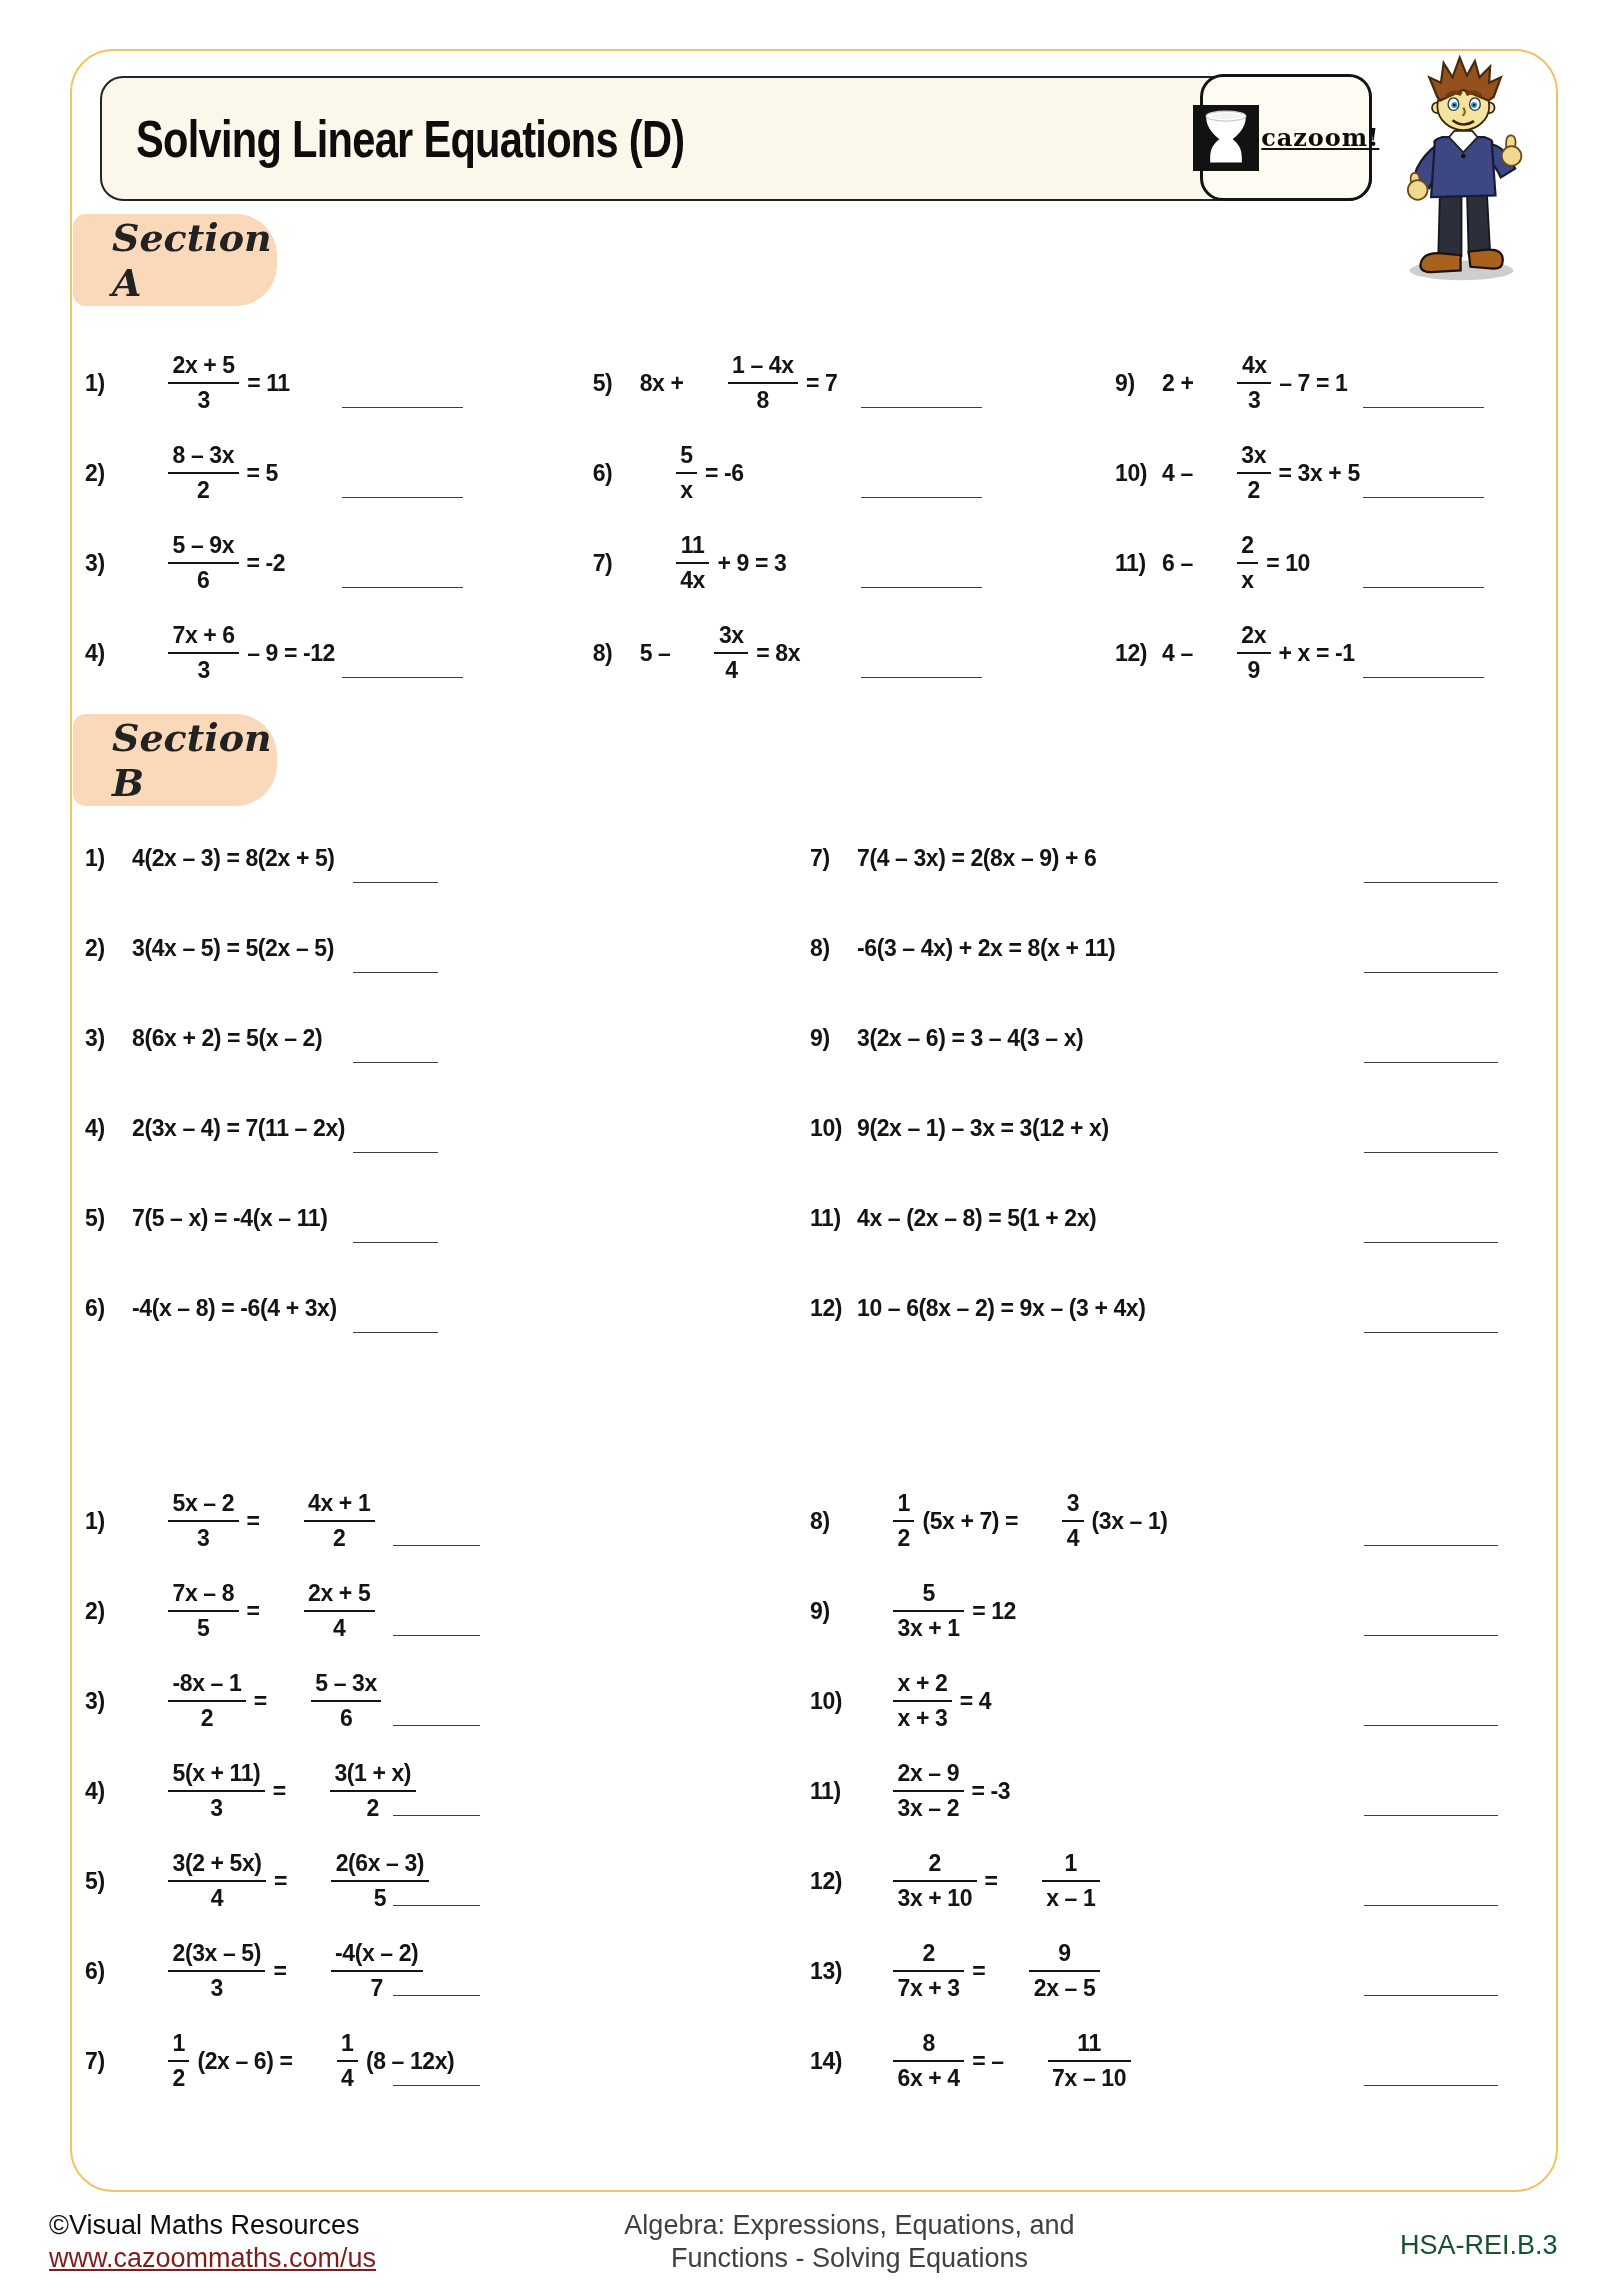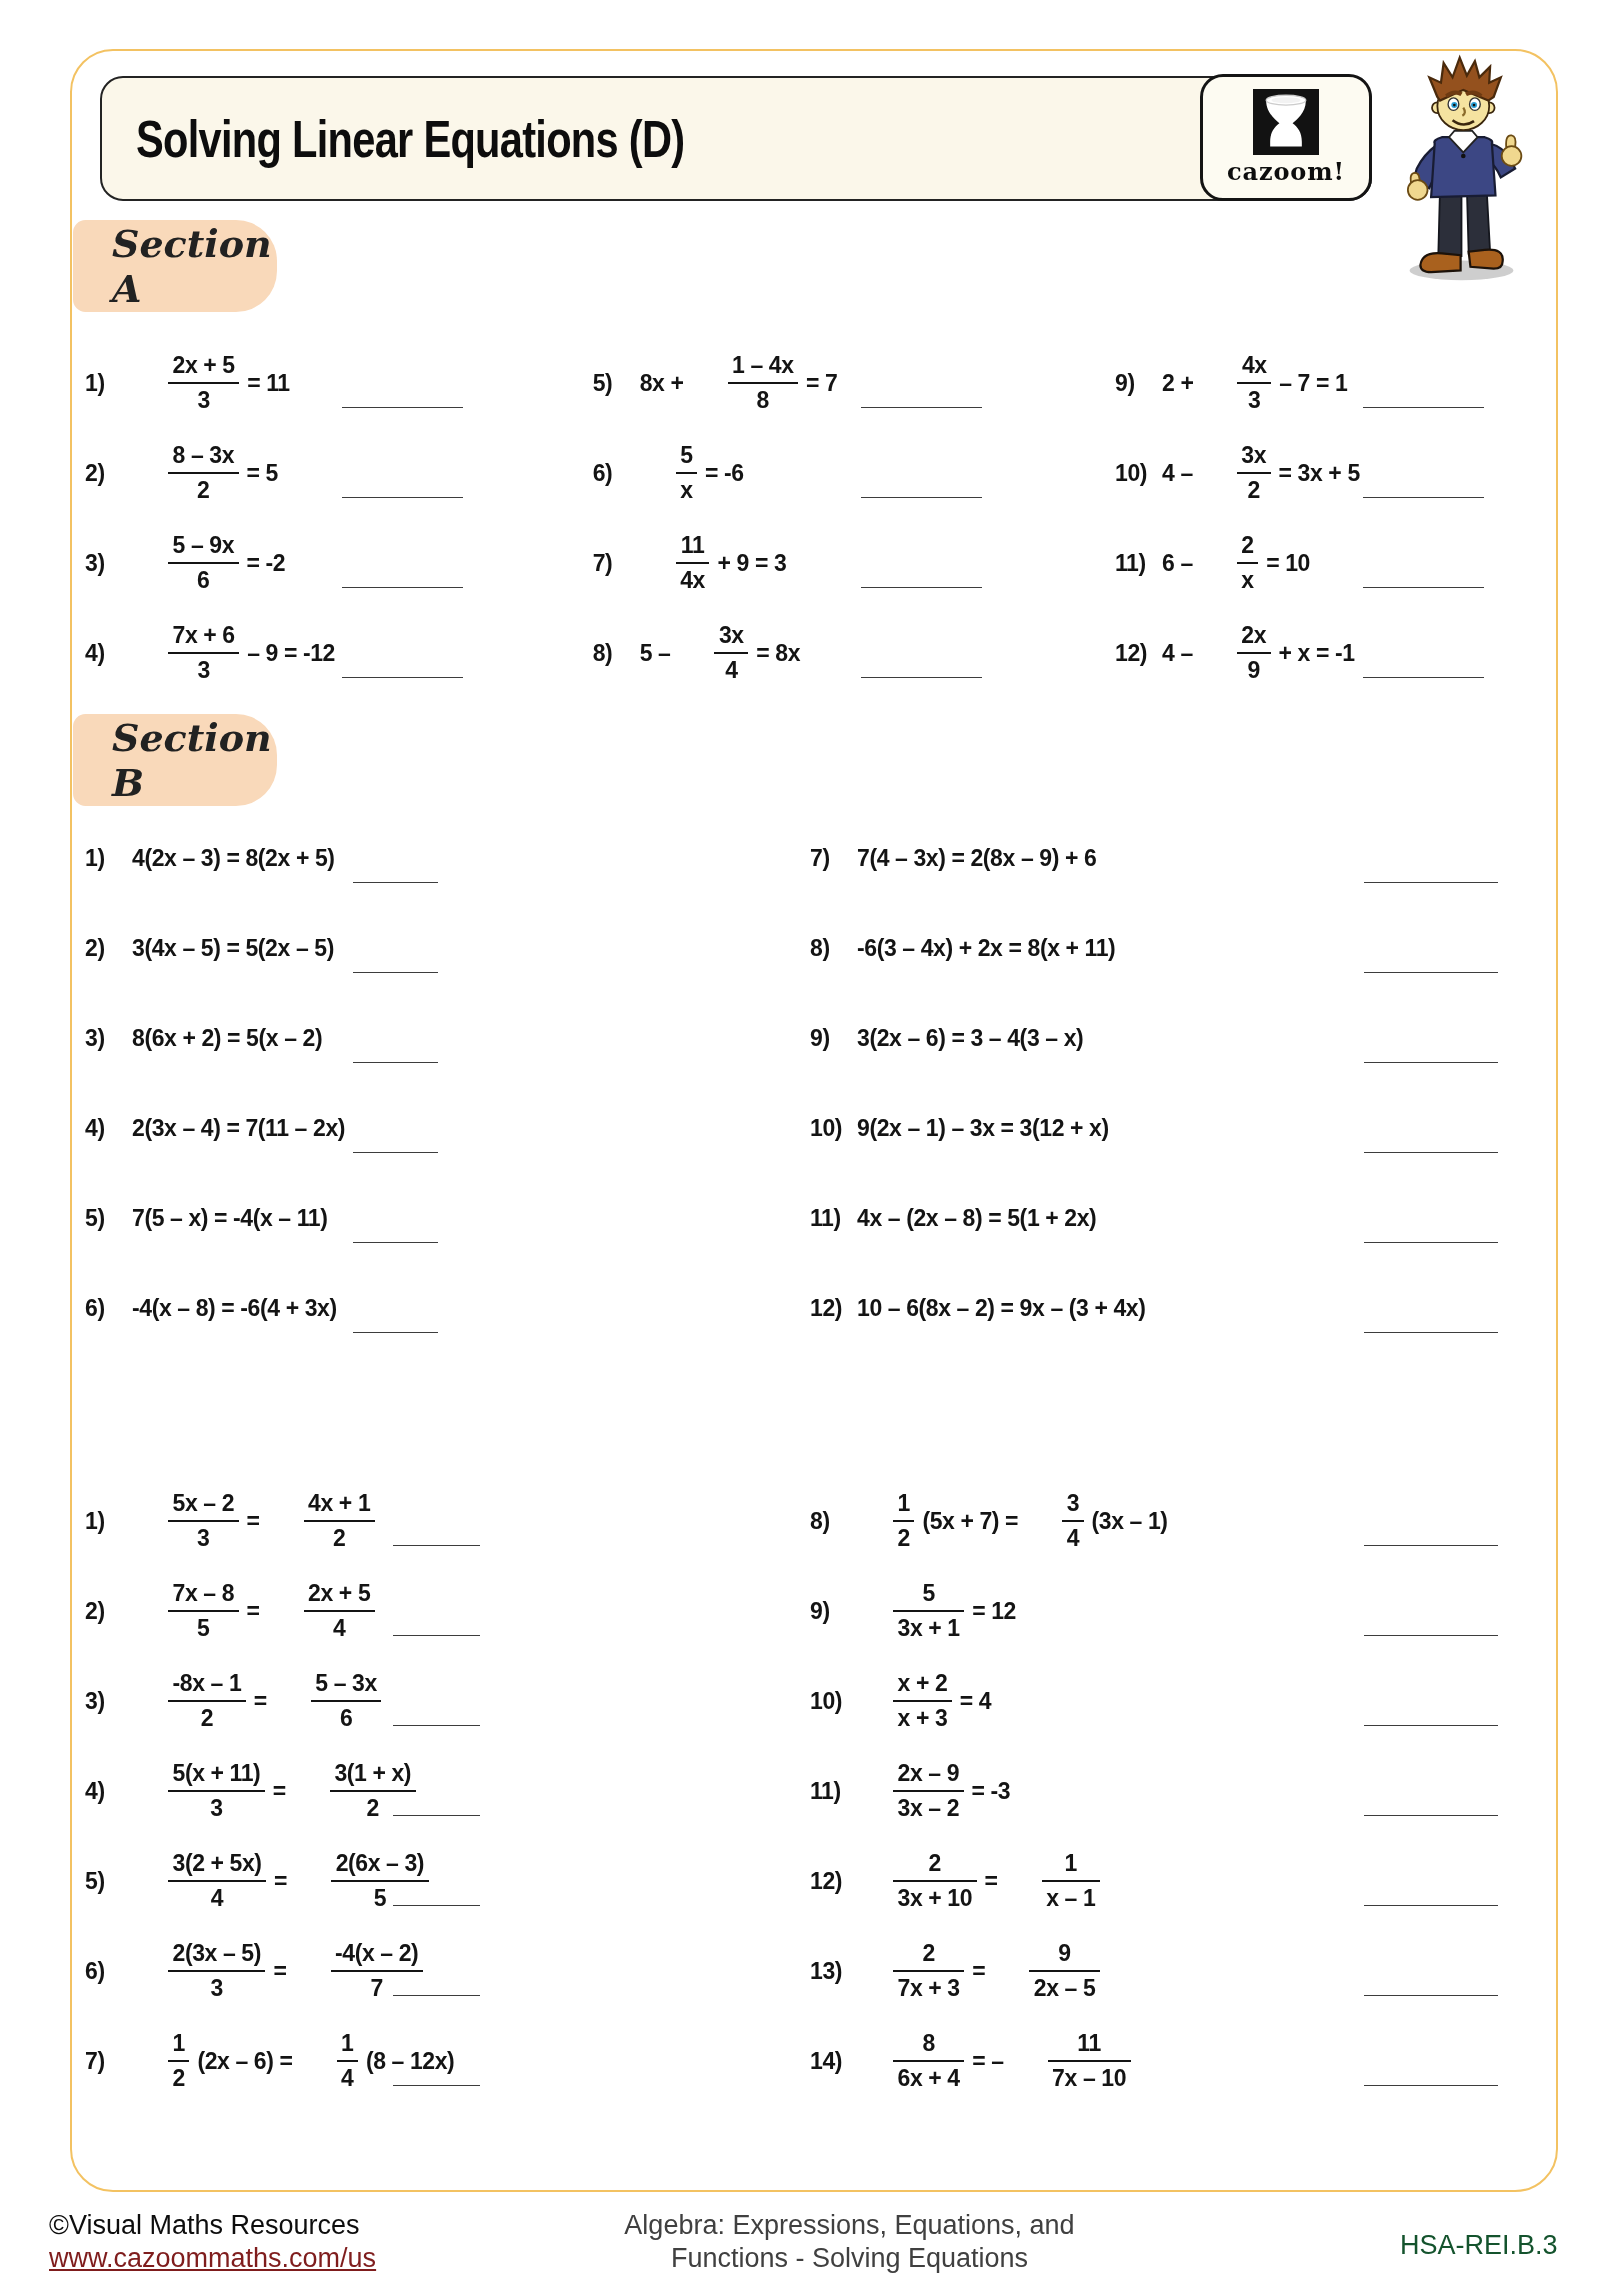--- a/index.html
+++ b/index.html
@@ -7,30 +7,30 @@
         font-family:"Liberation Sans",sans-serif;color:#141414;}
   .frame{position:absolute;left:70px;top:49px;width:1488px;height:2143px;
          border:2.7px solid #f3c262;border-radius:43px;box-sizing:border-box;}
   .title-box{position:absolute;left:100px;top:76px;width:1272px;height:125px;background:#fbf7ea;
          border:2.7px solid #232323;border-radius:23px;display:flex;align-items:center;
          box-sizing:border-box;padding-left:34px;}
   .title{font-weight:bold;font-size:52px;letter-spacing:-0.9px;transform:scaleX(0.8);
          transform-origin:left center;color:#0d0d0d;white-space:nowrap;}
   .logo-box{position:absolute;left:1200px;top:74px;width:172px;height:127px;background:#fdfbf2;
          border:3.6px solid #141414;border-radius:23px;box-sizing:border-box;display:flex;
-         flex-direction:column;align-items:center;justify-content:center;gap:2.7px;}
+         flex-direction:row;align-items:center;justify-content:center;gap:2.7px;text-decoration:underline;}
   .logo-icon svg{width:66px;height:66px;display:block;}
   .logo-text{font-family:"DejaVu Serif",serif;font-weight:bold;font-size:24px;color:#0d0d0d;letter-spacing:0.9px;}
   .character{position:absolute;left:1390px;top:54px;width:143px;height:229px;}
   .character svg{width:100%;height:100%;display:block;}
   .pill{position:absolute;left:73px;width:204px;height:92px;background:#f9d9ba;
         border-radius:12.5px 41px 41px 12.5px;display:flex;align-items:center;padding-left:39px;
         box-sizing:border-box;font-family:"DejaVu Serif",serif;font-style:italic;font-weight:bold;
         font-size:38px;color:#222;}
-  .p-a{top:220px}.p-b{top:714px}.p-c{top:1375px}
+  .p-a{top:214px}.p-b{top:714px}.p-c{top:1375px}
   .grid{position:absolute;left:85px;width:1452px;display:grid;grid-auto-flow:column;}
   .g-a{top:338px;grid-template-columns:497px 524px 1fr;grid-template-rows:repeat(4,90px);}
   .g-b{top:813px;grid-template-columns:725px 1fr;grid-template-rows:repeat(6,90px);}
   .g-c{top:1476px;grid-template-columns:725px 1fr;grid-template-rows:repeat(7,90px);}
   .problem{position:relative;display:flex;align-items:center;font-weight:bold;font-size:23px;
         letter-spacing:-0.4px;color:#141414;}
   .g-a .problem:nth-child(n+5):nth-child(-n+8){padding-left:10.7px;}
   .g-a .problem:nth-child(n+9){padding-left:9px;}
   .pnum{width:47px;flex:none;}
   .equation{display:inline-flex;align-items:center;column-gap:8px;white-space:nowrap;}

